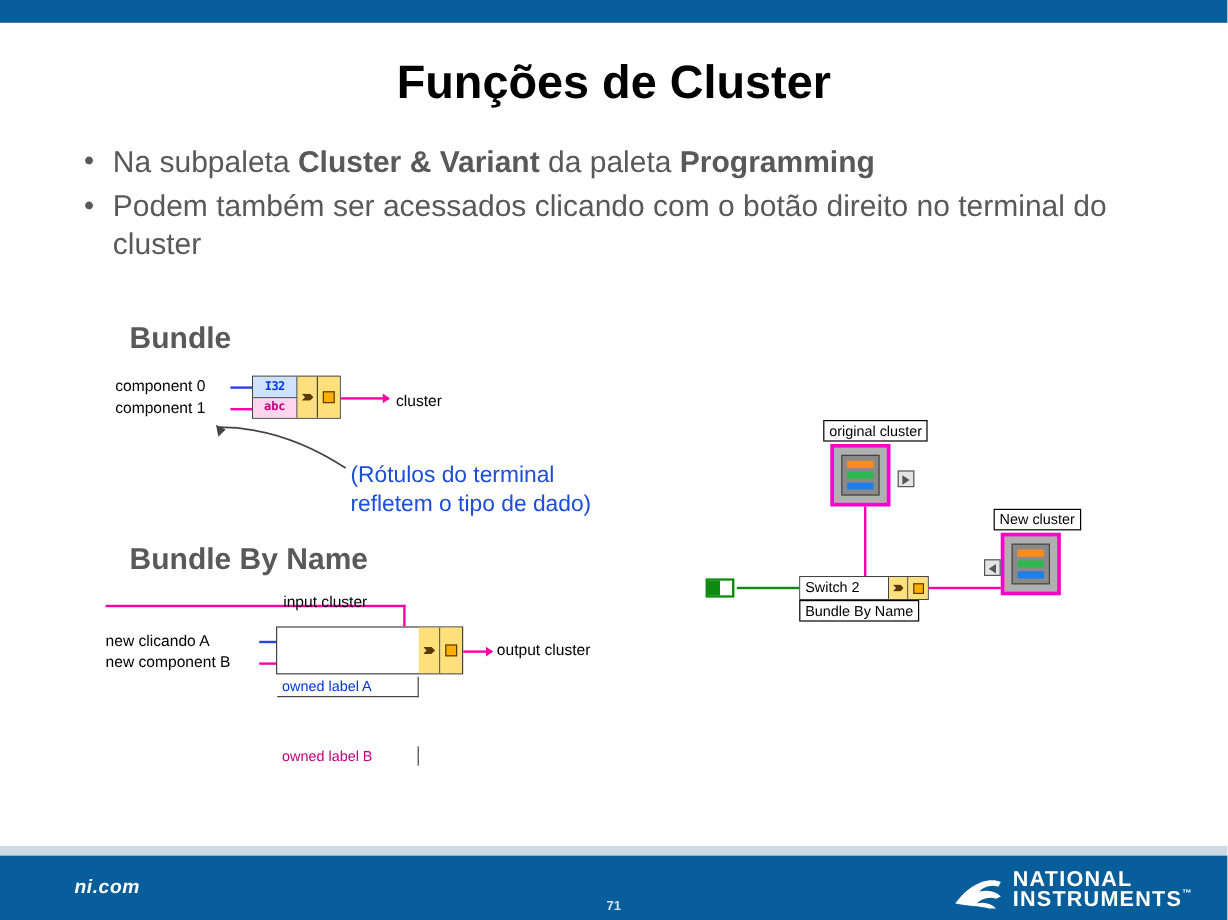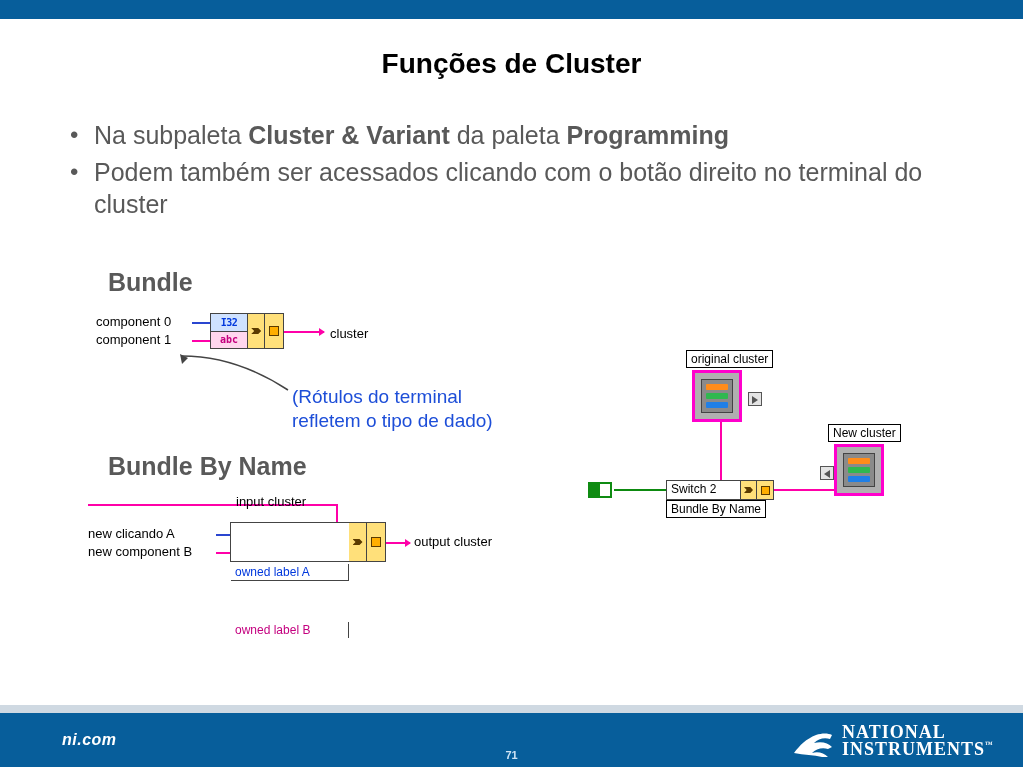--- a/index.html
+++ b/index.html
@@ -1,19 +1,19 @@
 <!DOCTYPE html>
 <html><head>
 <meta charset="utf-8">
 <style>
   * { box-sizing: border-box; margin: 0; padding: 0; }
   html, body { width: 1023px; height: 767px; font-family: Arial, Helvetica, sans-serif; background: #fff; overflow: hidden; }
   .slide { position: relative; width: 1023px; height: 767px; }
   .topbar { position: absolute; top: 0; left: 0; right: 0; height: 19px; background: #075e9b; }
-  .title { position: absolute; top: 48px; left: 0; right: 0; text-align: center; font-size: 28px; font-weight: bold; color: #000; }
+  .title { position: absolute; top: 48px; left: 0; right: 0; text-align: center; font-size: 39px; font-weight: bold; color: #000; }
   .bullets { position: absolute; top: 120px; left: 64px; right: 40px; font-size: 25px; color: #595959; line-height: 1.25; }
   .bullets li { list-style: none; position: relative; padding-left: 30px; margin-bottom: 6px; }
   .bullets li::before { content: "•"; position: absolute; left: 6px; top: 0; color: #595959; font-size: 24px; }
   .bold { font-weight: bold; }
   .h-bundle { position: absolute; top: 268px; left: 108px; font-size: 25px; font-weight: bold; color: #595959; }
   .h-bbn { position: absolute; top: 452px; left: 108px; font-size: 25px; font-weight: bold; color: #595959; }
   .note { position: absolute; top: 385px; left: 292px; font-size: 19px; color: #1d4ed8; line-height: 1.25; }
 
   
   .diag1 { position: absolute; top: 312px; left: 96px; width: 340px; height: 60px; font-size: 13px; color: #000; }
@@ -97,21 +97,21 @@
   .w-bool { top:139px; left:26px; width:52px; height:2px; background:#0d8a10; }
   .w-bbn-out { top:139px; left:186px; width:60px; height:2px; }
 
   
   .foot-strip { position:absolute; left:0; right:0; bottom:54px; height:8px; background:#cfd9e2; }
   .footer { position:absolute; left:0; right:0; bottom:0; height:54px; background:#075e9b; }
   .footer .ni { position:absolute; left:62px; bottom:18px; color:#fff; font-size:16px; font-weight:bold; font-style:italic; letter-spacing:0.5px; }
   .footer .page { position:absolute; left:50%; transform:translateX(-50%); bottom:6px; color:#cfe4f5; font-size:11px; font-weight:bold; }
   .footer .brand { position:absolute; right:30px; bottom:8px; display:flex; align-items:center; gap:8px; }
   .footer .eagle { color:#fff; }
-  .footer .btxt { color:#fff; line-height:0.95; font-weight:bold; font-family: Liberation Serif, serif; }
+  .footer .btxt { color:#fff; line-height:0.95; font-weight:bold; font-family: Liberation Sans, sans-serif; }
   .footer .btxt .l1 { font-size:18px; letter-spacing:1px; }
   .footer .btxt .l2 { font-size:18px; letter-spacing:1px; }
   .footer .tm { font-size:8px; vertical-align: top; }
 </style>
 </head>
 <body>
 
 <div class="slide">
   <div class="topbar"></div>
 

